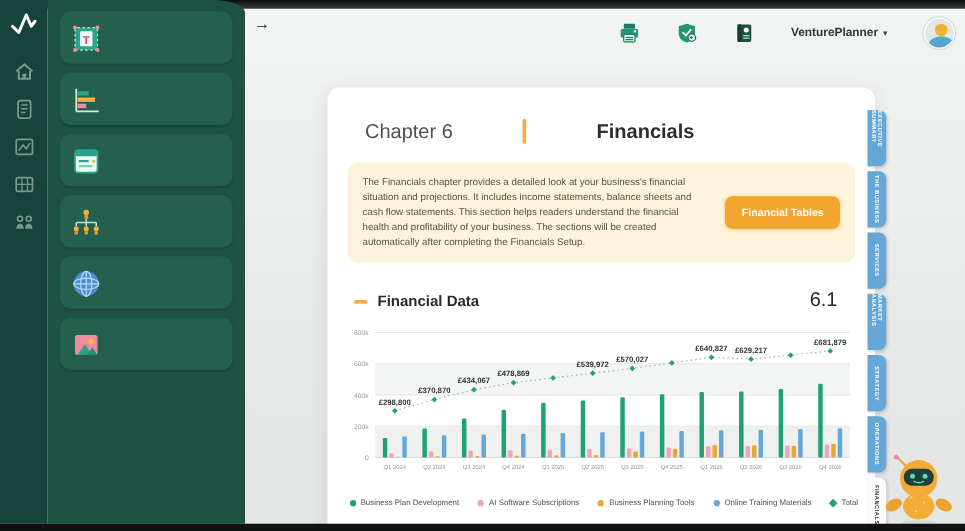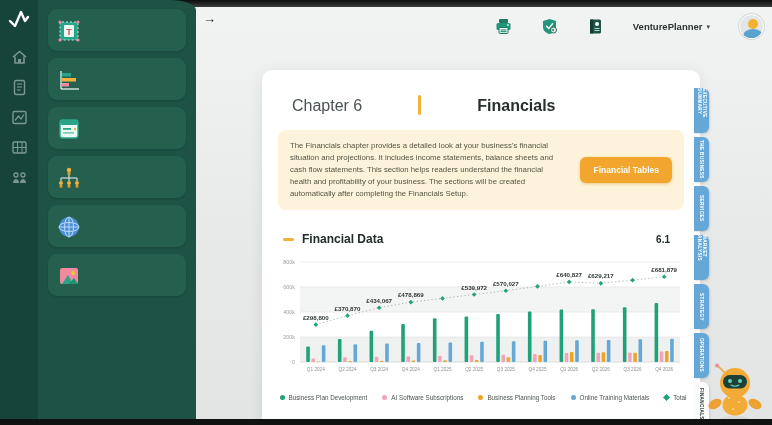--- a/index.html
+++ b/index.html
@@ -43,21 +43,21 @@
   .chapter-div { width:3px; height:20px; background:#f0b23c; border-radius:2px; margin:0 12px; }
   .chapter-title { font-size:16px; font-weight:700; color:#27302d; }
 
   .info-box { margin:15px 16px 0 16px; background:#fcf3da; border-radius:8px; padding:10px 12px; display:flex; align-items:center; gap:20px; }
   .info-text { flex:1; font-size:7.8px; line-height:1.55; color:#565345; }
   .info-btn { background:#f2a62d; color:#fff; font-size:8.5px; font-weight:700; padding:8px 13px; border:none; border-radius:6px; cursor:pointer; white-space:nowrap; box-shadow:0 1px 3px rgba(220,150,30,.45); }
 
   .section-row { display:flex; align-items:center; margin:22px 30px 0 21px; }
   .section-dash { width:11px; height:3px; border-radius:2px; background:#f0b23c; margin-right:8px; }
   .section-title { font-size:12px; font-weight:700; color:#222c29; }
-  .section-num { margin-left:auto; font-size:10px; font-weight:700; color:#222c29; }
+  .section-num { margin-left:auto; font-size:16px; font-weight:400; color:#222c29; }
 
   .sub-row { display:flex; align-items:baseline; gap:11px; margin:17px 18px 0 38px; }
   .sub-num { font-size:8.5px; color:#3c4442; }
   .sub-title { font-size:9px; font-weight:700; color:#2b3330; }
 
   .chart-wrap { margin:8px 8px 0 12px; }
   .legend { display:flex; justify-content:center; gap:15px; margin-top:2px; }
   .leg-item { display:flex; align-items:center; gap:4px; font-size:6.3px; color:#4c5451; }
   .leg-dot { width:5px; height:5px; border-radius:50%; }
   .leg-diamond { width:5px; height:5px; transform:rotate(45deg); }

